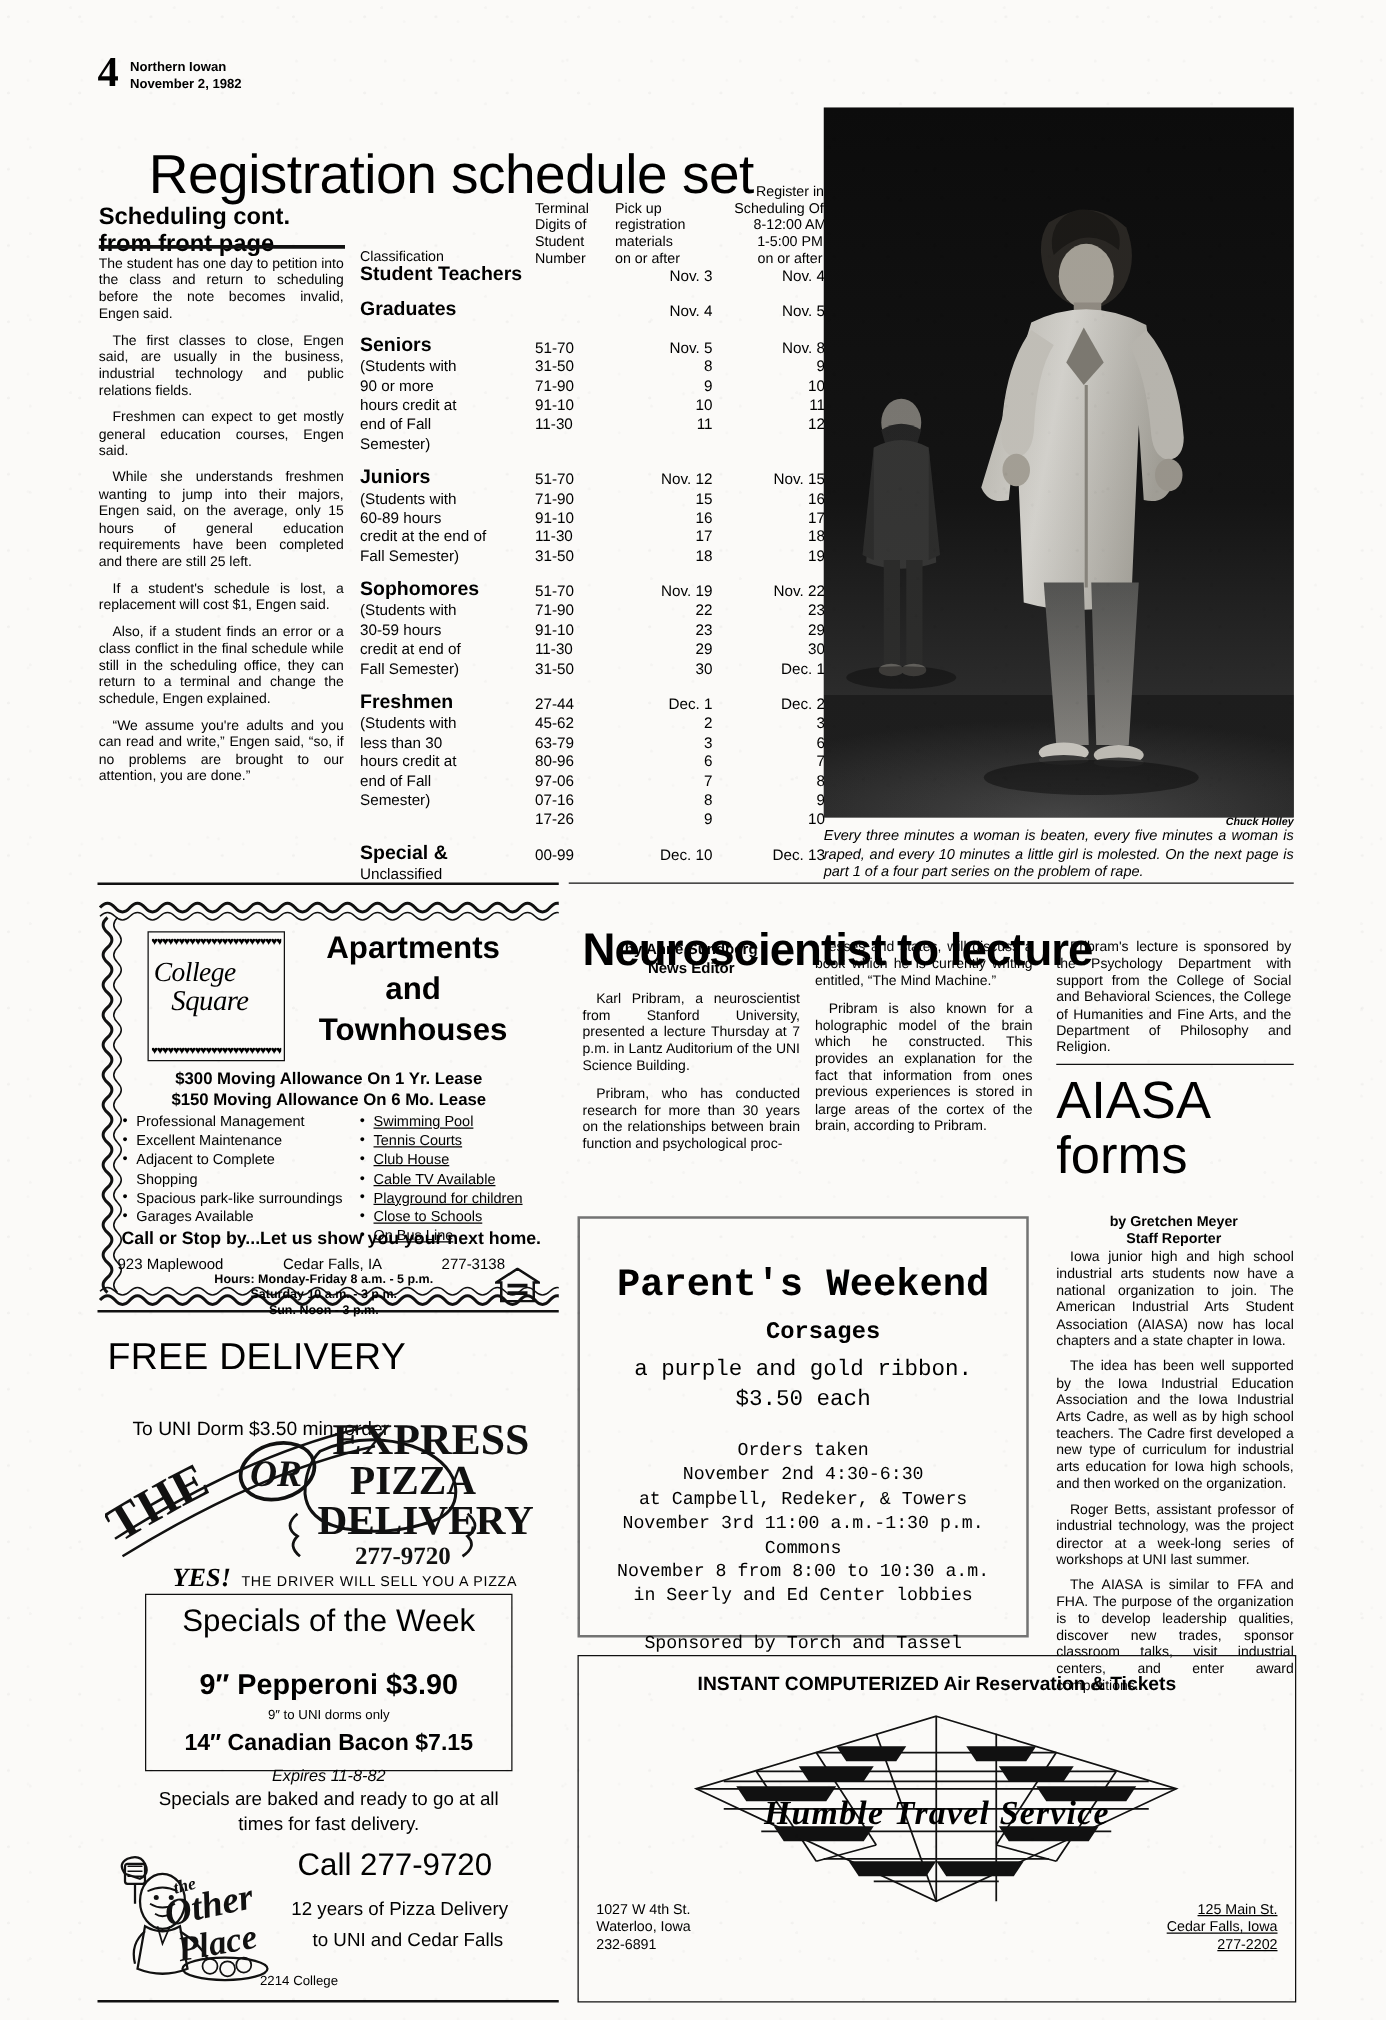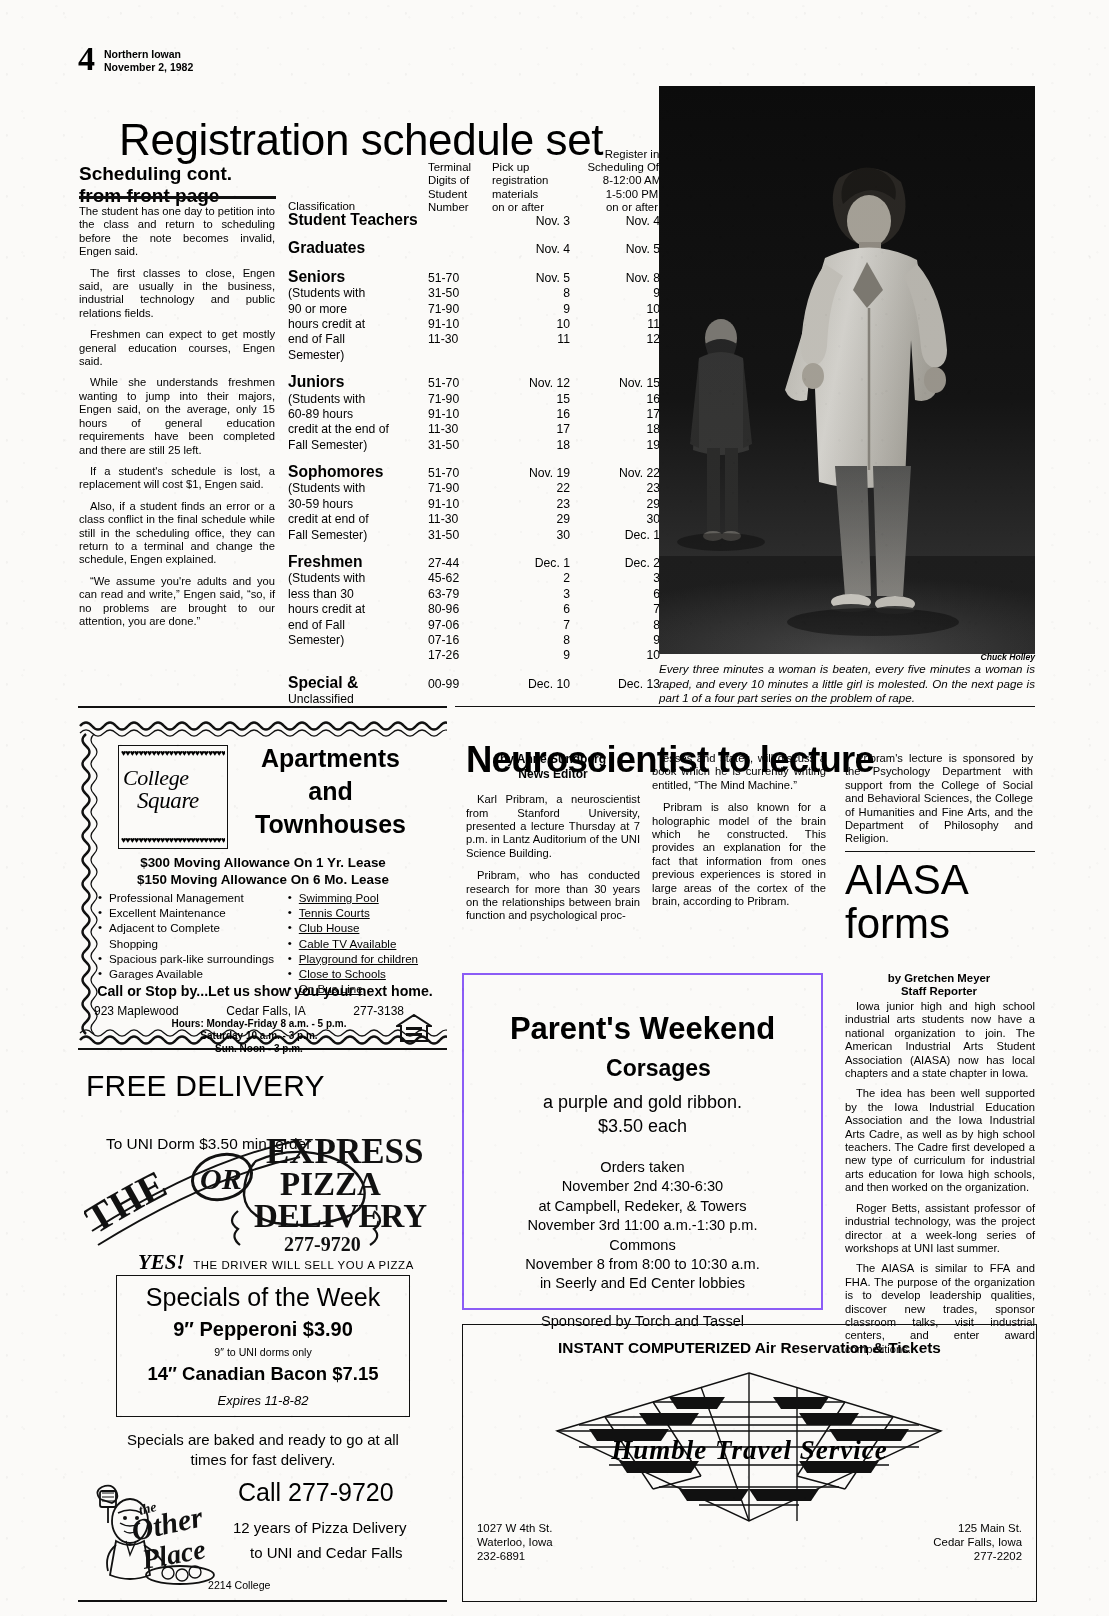--- a/index.html
+++ b/index.html
@@ -95,21 +95,21 @@
 
   
   .ad-pizza{position:absolute;left:78px;top:1055px;width:369px;height:545px;}
   .fd{position:absolute;left:8px;top:14px;font-size:30px;letter-spacing:.2px;}
   .fd-sub{position:absolute;left:28px;top:50px;font-size:15.4px;margin-top:30px;}
   .pz-logo{position:absolute;left:6px;top:78px;width:360px;height:125px;}
   .pz-yes{position:absolute;left:60px;top:195px;width:300px;}
   .pz-box{position:absolute;left:38px;top:220px;width:292px;height:140px;border:1.4px solid #111;
     text-align:center;}
   .pz-sp{font-size:25px;margin-top:7px;}
-  .pz-l1{font-size:20px;font-weight:bold;margin-top:6px;}
+  .pz-l1{font-size:23px;font-weight:bold;margin-top:22px;}
   .pz-note{font-size:10.6px;margin-top:5px;}
   .pz-l2{font-size:18.5px;font-weight:bold;margin-top:5px;}
   .pz-exp{font-size:13px;font-style:italic;margin-top:8px;}
   .pz-tag{position:absolute;left:30px;top:375px;width:310px;text-align:center;font-size:15px;
     line-height:20px;}
   .pz-call{position:absolute;left:160px;top:423px;font-size:25px;}
   .pz-years{position:absolute;left:155px;top:460px;width:215px;font-size:15px;line-height:25px;}
   .pz-years .i2{margin-left:17px;display:block;}
   .op-logo{position:absolute;left:4px;top:428px;width:160px;height:108px;}
   .pz-addr{position:absolute;left:130px;top:524px;font-size:10.6px;}
@@ -125,38 +125,38 @@
   .ncol3{left:845px;top:752px;width:188px;}
 
   .aiasa-head{position:absolute;left:845px;top:858px;font-size:42px;line-height:44px;}
   .aiasa-by{position:absolute;left:845px;top:972px;width:188px;text-align:center;
     font-size:11.4px;font-weight:bold;line-height:13.4px;}
   .aiasa-col{position:absolute;left:845px;top:1000px;width:190px;font-size:11.2px;
     line-height:13.4px;text-align:justify;}
   .aiasa-col p{margin:0 0 7px 0;text-indent:11px;}
 
   
-  .ad-pw{position:absolute;left:462px;top:973px;width:357px;height:333px;border:2px solid #8b5cf6;
-    text-align:center;}
+  .ad-pw{position:absolute;left:462px;top:973px;width:357px;height:333px;border:2px solid #737373;
+    text-align:center;font-family:Liberation Mono, monospace;}
   .pw-t1{font-size:31px;font-weight:bold;margin-top:36px;}
-  .pw-t2{font-size:23px;font-weight:bold;margin-top:8px;padding-left:32px;}
+  .pw-t2{font-size:19px;font-weight:bold;margin-top:8px;padding-left:32px;}
   .pw-d{font-size:18px;line-height:23.5px;margin-top:9px;}
   .pw-o{font-size:14.6px;line-height:19.4px;margin-top:20px;}
   .pw-s{font-size:14.6px;margin-top:19px;}
 
   
   .ad-ht{position:absolute;left:462px;top:1324px;width:573px;height:276px;border:1.6px solid #111;}
   .ht-top{position:absolute;left:0;top:14px;width:100%;text-align:center;font-size:15.4px;
     font-weight:bold;}
   .ht-art{position:absolute;left:86px;top:42px;width:400px;height:160px;}
   .ht-name{position:absolute;left:0;top:110px;width:100%;text-align:center;
     font-family:"Liberation Serif",serif;font-style:italic;font-weight:bold;font-size:27px;
     letter-spacing:1px;}
   .ht-l{position:absolute;left:14px;top:196px;font-size:11.4px;line-height:14px;}
-  .ht-r{position:absolute;right:14px;top:196px;font-size:11.4px;line-height:14px;text-align:right;}
+  .ht-r{position:absolute;right:14px;top:196px;font-size:11.4px;line-height:14px;text-align:right;text-decoration:underline;}
   .ht-b{position:absolute;left:0;bottom:14px;width:100%;text-align:center;font-size:14.2px;}
 </style>
 </head>
 <body>
 
 <div class="page">
 
   <div class="masthead">
     <div class="pageno">4</div>
     <div class="mast-lines">

